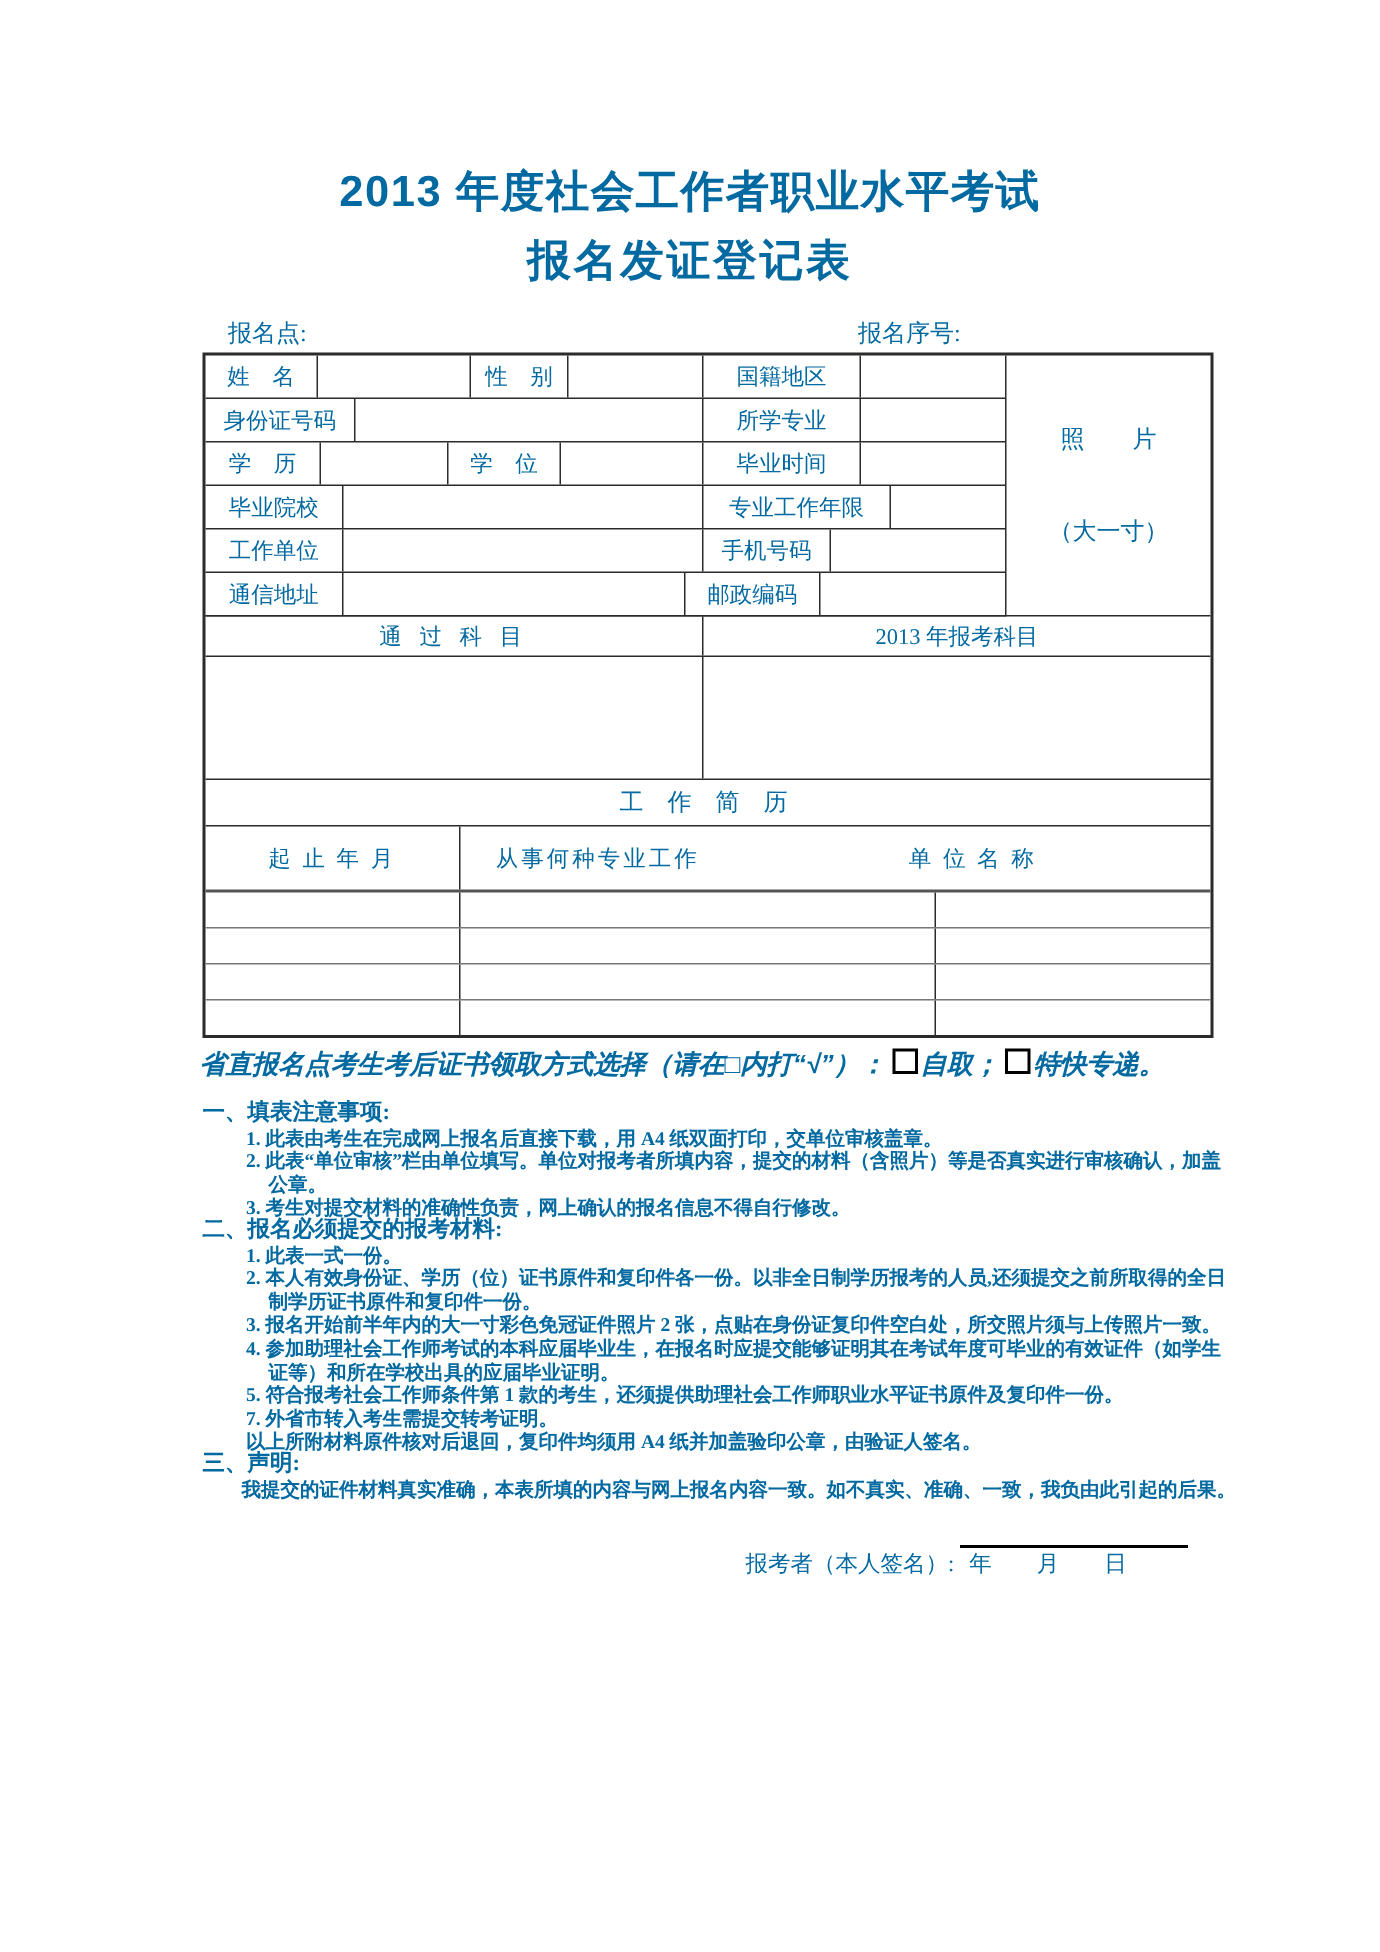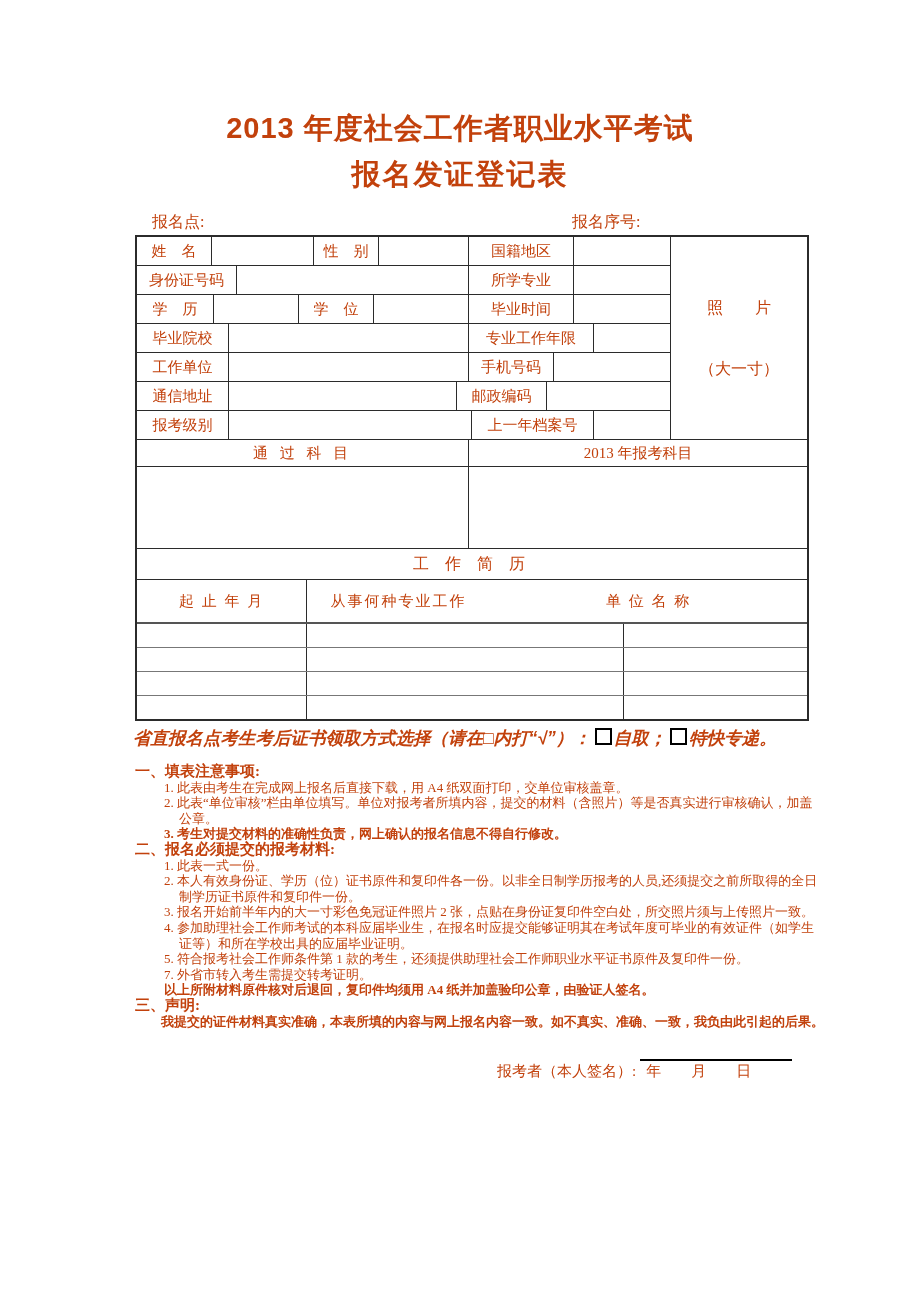--- a/index.html
+++ b/index.html
@@ -2,21 +2,21 @@
 <html><head>
 <meta charset="utf-8">
 <style>
   html,body{margin:0;padding:0;background:#fff;}
   .page{
     position:relative;
     width:896px;height:1301px;
     margin:0 auto;
     background:#ffffff;
     font-family:"Liberation Serif","DejaVu Serif",serif;
-    color:#c2410c;
+    color:#0369a1;
     overflow:hidden;
   }
   
   .title-block{padding-top:110px;text-align:center;
     font-family:"Liberation Sans","DejaVu Sans",sans-serif;font-weight:bold;}
   .title1{font-size:29px;letter-spacing:1px;line-height:36px;}
   .title2{font-size:29px;letter-spacing:2px;line-height:36px;margin-top:10px;}
   
   .meta-row{width:674px;margin:20px 0 2px 123px;display:flex;font-size:16px;}
   .meta-left{padding-left:17px;}
@@ -48,21 +48,21 @@
   .wh-header .cell{letter-spacing:2px;}
   
   .delivery-line{width:700px;margin:5px 0 0 121px;
     font-family:"Liberation Sans","DejaVu Sans",sans-serif;
     font-weight:bold;font-style:italic;font-size:17.5px;white-space:nowrap;}
   .chk{display:inline-block;width:13px;height:13px;border:2px solid #000;
     vertical-align:-1px;margin:0 2px 0 4px;}
   
   .notes{width:690px;margin:14px 0 0 123px;font-size:13px;line-height:15.6px;}
   .nh{font-weight:bold;font-size:15px;}
-  .ni{padding-left:44px;text-indent:-15px;}
+  .ni{padding-left:44px;text-indent:-15px;font-weight:bold;}
   .nb{font-weight:bold;}
   .nf{padding-left:29px;font-weight:bold;}
   .n3body{text-indent:2em;}
   
   .sig-row{margin:14px 0 0 485px;font-size:15px;display:flex;align-items:flex-end;}
   .sig-label{padding-top:2px;}
   .sig-line-wrap{display:inline-flex;flex-direction:column;margin-left:4px;}
   .sig-line{width:152px;height:16px;border-bottom:2px solid #000;}
   .sig-date{padding-left:6px;padding-top:1px;font-size:15px;}
 </style>
@@ -124,26 +124,20 @@
           <div class="cell inp" style="flex:1"></div>
         </div>
 
         <div class="irow">
           <div class="cell lab" style="width:92px">通信地址</div>
           <div class="cell inp" style="width:228px"></div>
           <div class="cell lab" style="width:90px">邮政编码</div>
           <div class="cell inp" style="flex:1"></div>
         </div>
 
-        <div class="irow" style="border-bottom:none">
-          <div class="cell lab" style="width:92px">报考级别</div>
-          <div class="cell inp" style="width:243px"></div>
-          <div class="cell lab" style="width:122px">上一年档案号</div>
-          <div class="cell inp" style="flex:1"></div>
-        </div>
 
       </div>
       <div class="photo-cell">
         <div>照　　片</div>
         <div>（大一寸）</div>
       </div>
     </div>
 
     <div class="subj-header">
       <div class="cell c-left" style="letter-spacing:4px">通 过 科 目</div>

